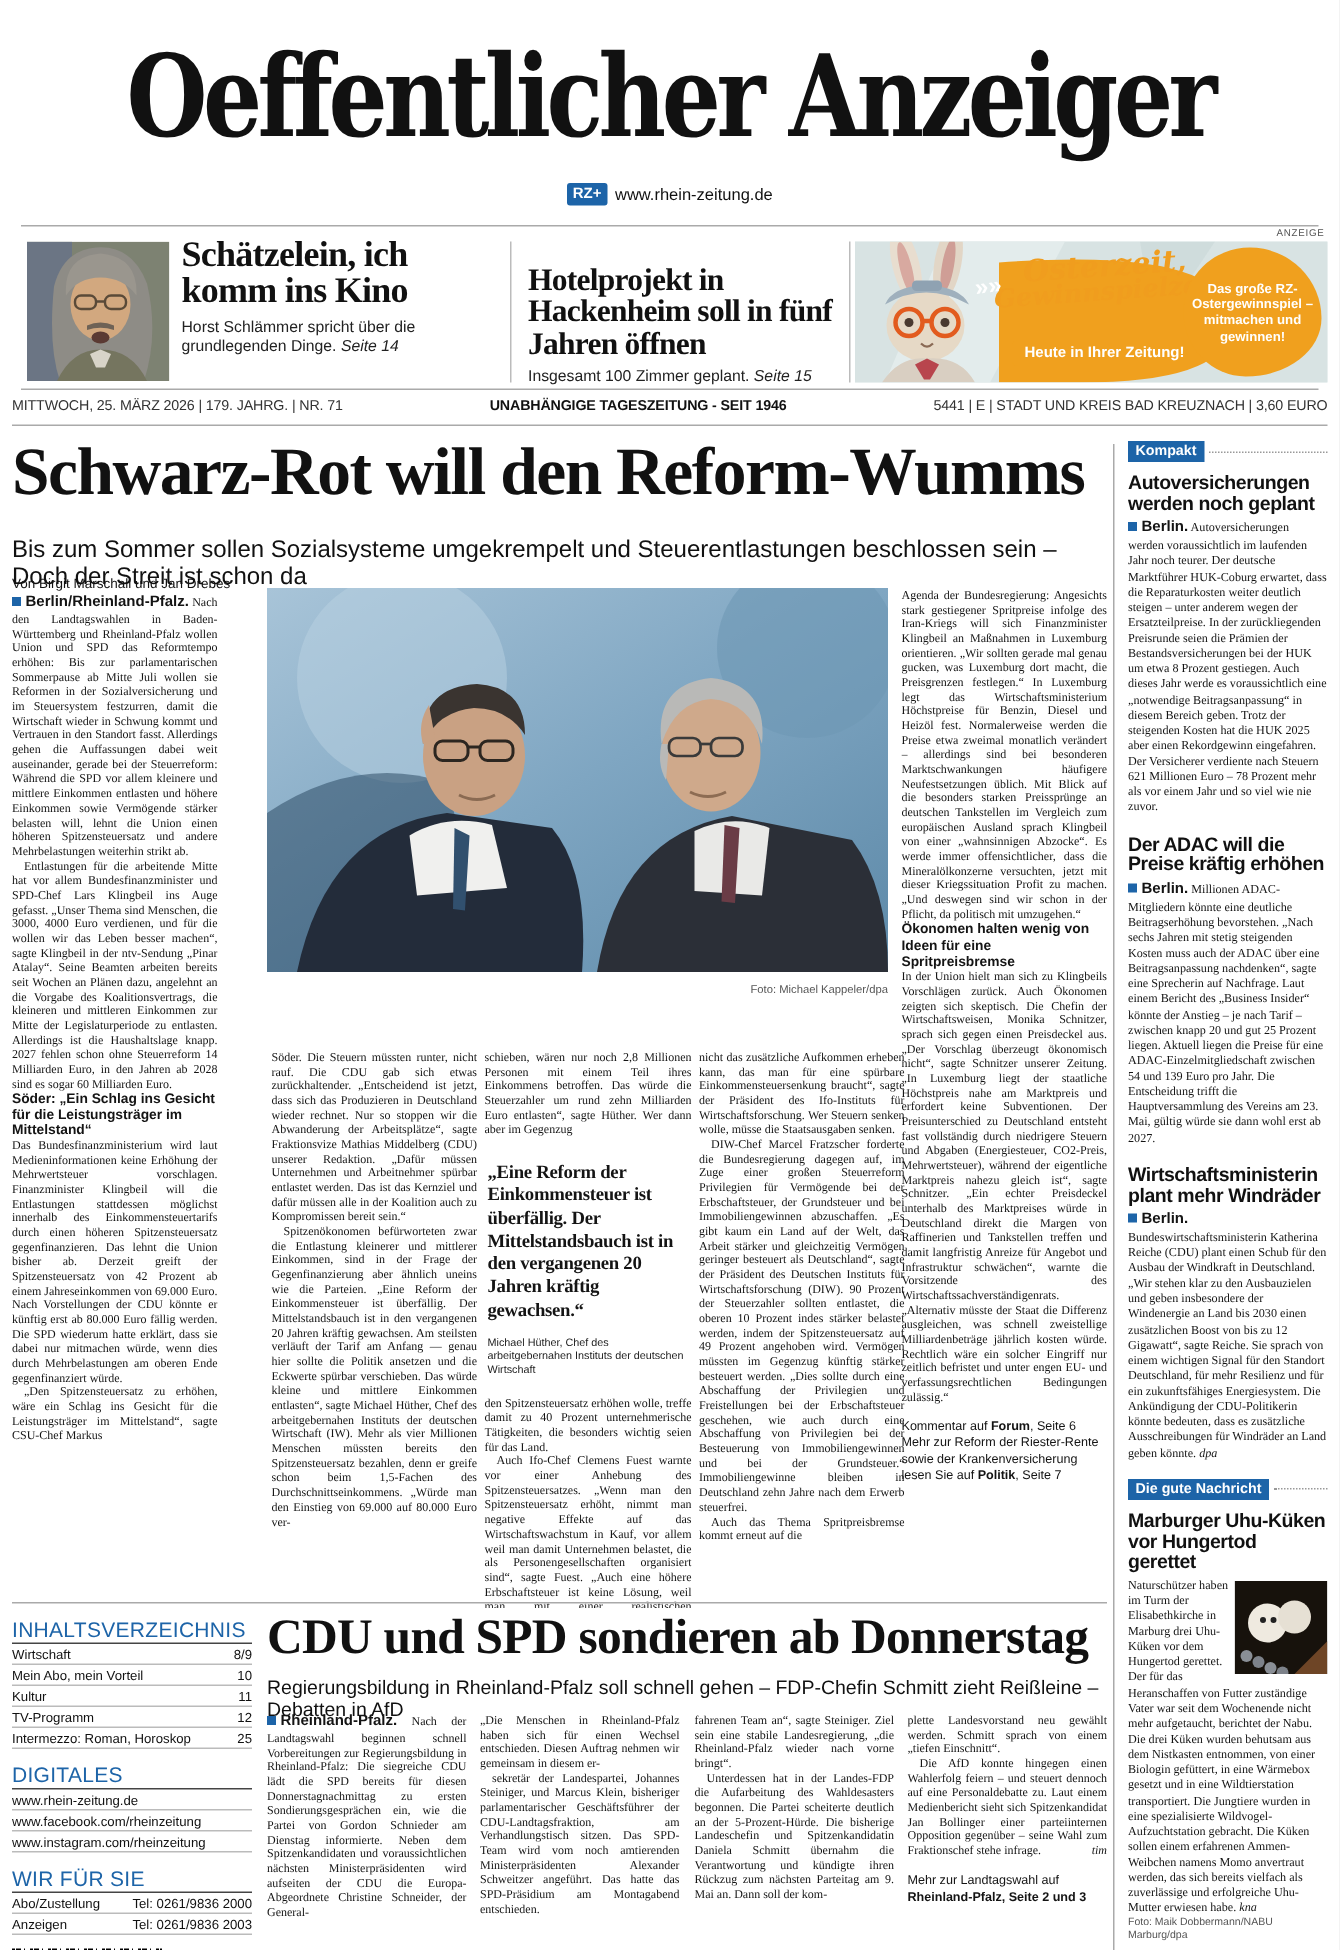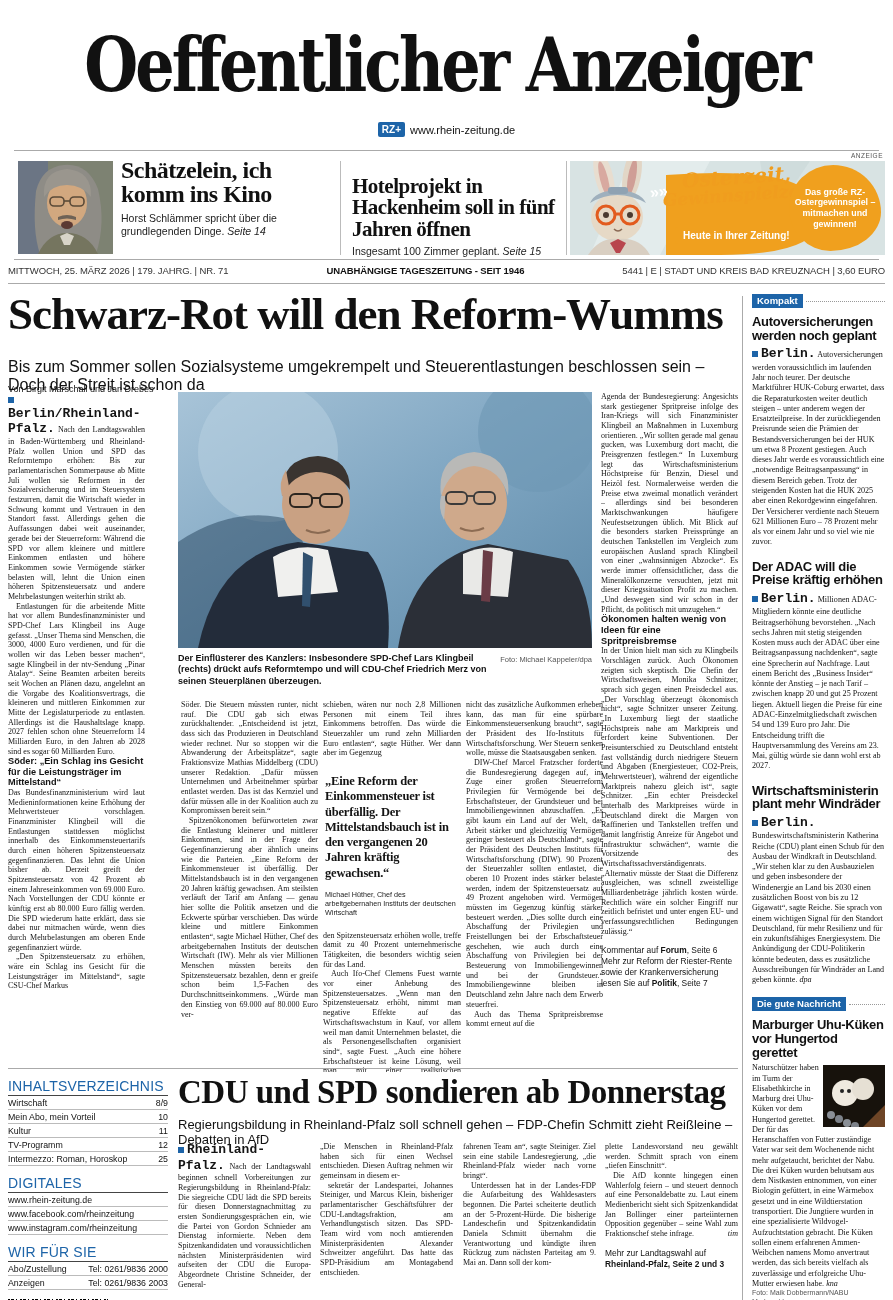--- a/index.html
+++ b/index.html
@@ -70,21 +70,21 @@
   .lead-subhead { position:absolute; left:8px; top:358px; width:730px;
     font-family:"Liberation Sans",sans-serif; font-size:16px; color:#111; }
   .byline { position:absolute; left:8px; top:384px; width:160px;
     font-family:"Liberation Sans",sans-serif; font-size:9px; color:#111; }
 
   .article-col { position:absolute; overflow:hidden;
     font-size:8px; line-height:1.21; text-align:justify; color:#141414; }
   .article-col p { margin:0; }
   .article-col p + p { text-indent:8px; }
   .sq { display:inline-block; width:6px; height:6px; background:#1d64a8; margin-right:3px; }
-  .loc { font-family:Liberation Mono, monospace; font-weight:bold; font-size:13px; }
+  .loc { font-family:Liberation Sans, sans-serif; font-weight:bold; font-size:10px; }
   .crosshead { font-family:"Liberation Sans",sans-serif; font-weight:bold; font-size:9.2px;
     line-height:1.15; text-align:left; margin:6px 0 3px; text-indent:0 !important; }
 
   #col1 { left:8px;  top:396px; width:137px; height:676px; }
   #col2 { left:181px; top:700px; width:137px; height:372px; }
   #col3 { left:323px; top:700px; width:138px; height:372px; }
   #col4 { left:466px; top:700px; width:137px; height:372px; }
   #col5 { left:601px; top:392px; width:137px; height:680px; }
 
   .pullquote { margin:16px 2px 0; text-align:left; font-family:"Liberation Serif",serif;
@@ -265,21 +265,20 @@
       <path d="M263 104 Q258 64 296 60 Q334 64 330 104 Q322 76 296 74 Q272 76 263 104Z" fill="#b9b9b7"></path>
       <path d="M263 104 Q260 118 266 128 L268 104Z" fill="#b9b9b7"></path>
       <rect x="268" y="100" width="21" height="12" rx="5" fill="none" stroke="#3a3a3a" stroke-width="1.8"></rect>
       <rect x="296" y="100" width="21" height="12" rx="5" fill="none" stroke="#3a3a3a" stroke-width="1.8"></rect>
       <line x1="289" y1="104" x2="296" y2="104" stroke="#3a3a3a" stroke-width="1.8"></line>
       <path d="M282 136 Q294 142 306 136" fill="none" stroke="#8d6c53" stroke-width="2"></path>
     </svg>
   </div>
   <div class="caption">
     <span class="credit">Foto: Michael Kappeler/dpa</span>
-    <span>Der Einflüsterer des Kanzlers: Insbesondere SPD-Chef Lars Klingbeil (rechts) drückt aufs Reformtempo und will CDU-Chef Friedrich Merz von seinen Steuerplänen überzeugen.</span>
   </div>
 
   <div class="article-col" id="col1">
     <p><span class="sq"></span><span class="loc">Berlin/Rheinland-Pfalz.</span> <span>Nach den Landtagswahlen in Baden-Württemberg und Rheinland-Pfalz wollen Union und SPD das Reformtempo erhöhen: Bis zur parlamentarischen Sommerpause ab Mitte Juli wollen sie Reformen in der Sozialversicherung und im Steuersystem festzurren, damit die Wirtschaft wieder in Schwung kommt und Vertrauen in den Standort fasst. Allerdings gehen die Auffassungen dabei weit auseinander, gerade bei der Steuerreform: Während die SPD vor allem kleinere und mittlere Einkommen entlasten und höhere Einkommen sowie Vermögende stärker belasten will, lehnt die Union einen höheren Spitzensteuersatz und andere Mehrbelastungen weiterhin strikt ab.</span></p>
     <p>Entlastungen für die arbeitende Mitte hat vor allem Bundesfinanzminister und SPD-Chef Lars Klingbeil ins Auge gefasst. „Unser Thema sind Menschen, die 3000, 4000 Euro verdienen, und für die wollen wir das Leben besser machen“, sagte Klingbeil in der ntv-Sendung „Pinar Atalay“. Seine Beamten arbeiten bereits seit Wochen an Plänen dazu, angelehnt an die Vorgabe des Koalitionsvertrags, die kleineren und mittleren Einkommen zur Mitte der Legislaturperiode zu entlasten. Allerdings ist die Haushaltslage knapp. 2027 fehlen schon ohne Steuerreform 14 Milliarden Euro, in den Jahren ab 2028 sind es sogar 60 Milliarden Euro.</p>
     <p class="crosshead">Söder: „Ein Schlag ins Gesicht für die Leistungsträger im Mittelstand“</p>
     <p style="text-indent:0">Das Bundesfinanzministerium wird laut Medieninformationen keine Erhöhung der Mehrwertsteuer vorschlagen. Finanzminister Klingbeil will die Entlastungen stattdessen möglichst innerhalb des Einkommensteuertarifs durch einen höheren Spitzensteuersatz gegenfinanzieren. Das lehnt die Union bisher ab. Derzeit greift der Spitzensteuersatz von 42 Prozent ab einem Jahreseinkommen von 69.000 Euro. Nach Vorstellungen der CDU könnte er künftig erst ab 80.000 Euro fällig werden. Die SPD wiederum hatte erklärt, dass sie dabei nur mitmachen würde, wenn dies durch Mehrbelastungen am oberen Ende gegenfinanziert würde.</p>
     <p>„Den Spitzensteuersatz zu erhöhen, wäre ein Schlag ins Gesicht für die Leistungsträger im Mittelstand“, sagte CSU-Chef Markus</p>
   </div>
   <div class="article-col" id="col2">

